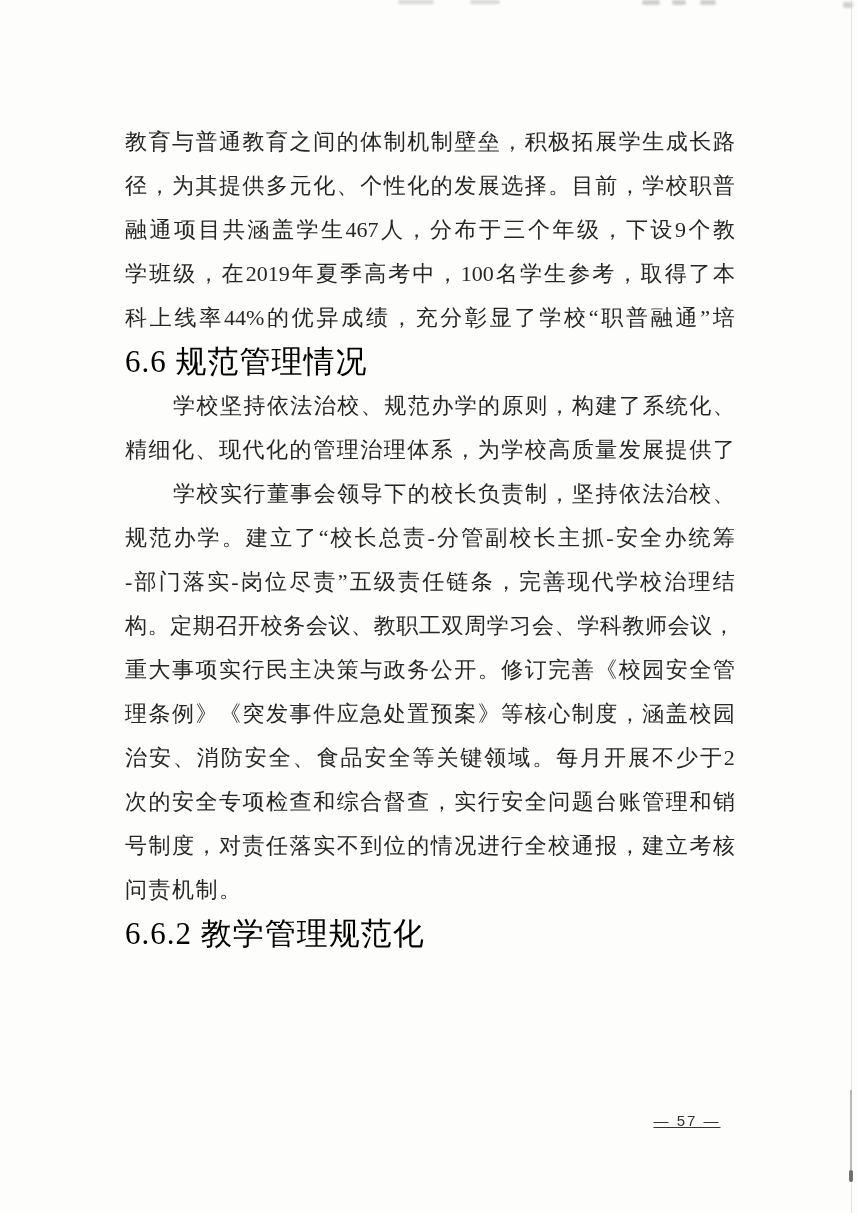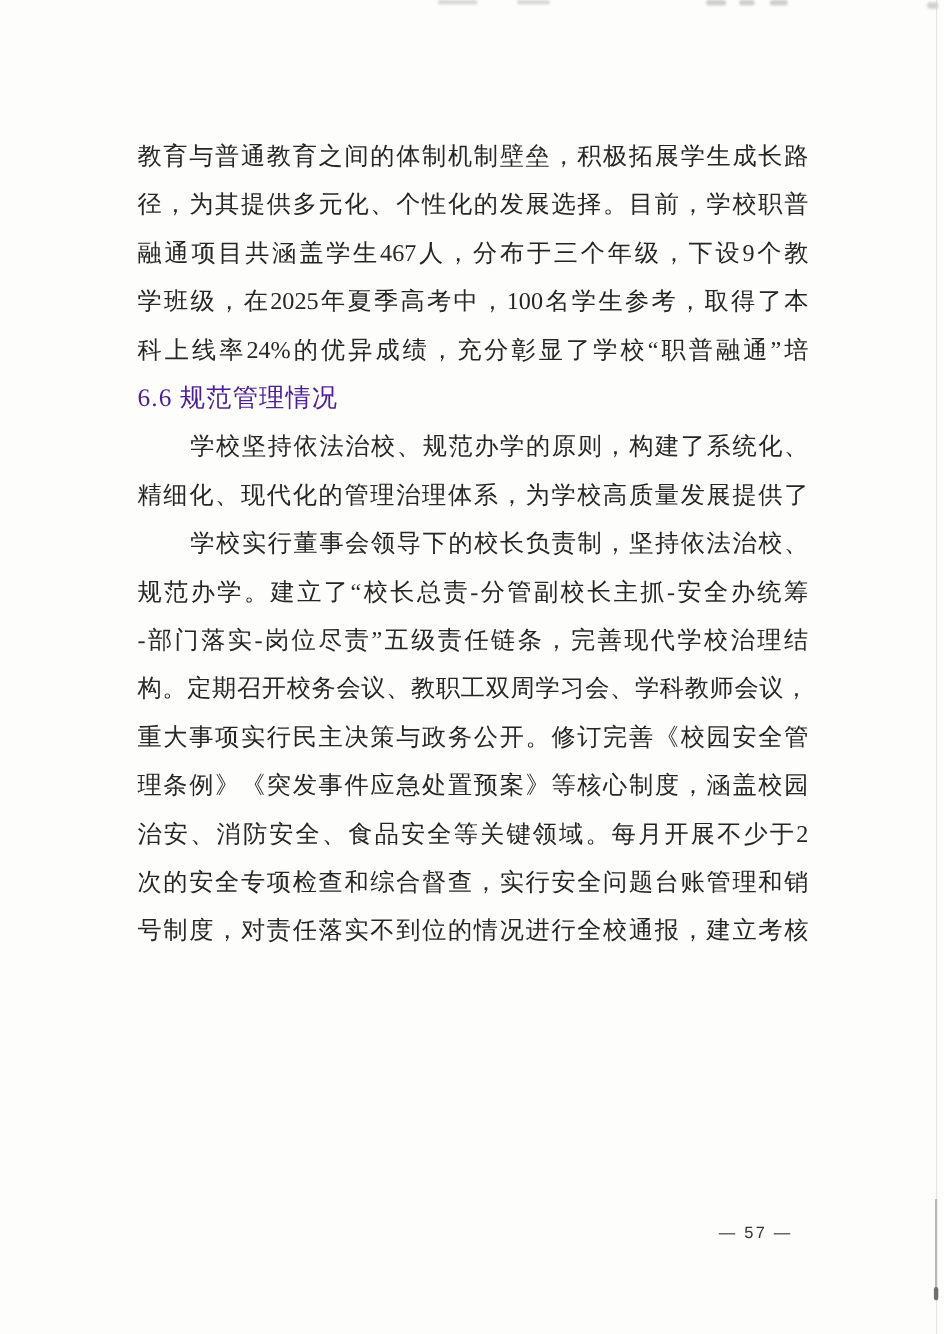--- a/index.html
+++ b/index.html
@@ -21,23 +21,23 @@
   .line {
     display: block;
     height: 44px;
     line-height: 44px;
     font-size: 22px;
     letter-spacing: 1.5px;
     white-space: nowrap;
     color: #262626;
   }
   .line.heading {
-    font-size: 23px;
+    font-size: 31px;
     letter-spacing: 1px;
-    color: #4c1d95;
+    color: #000000;
   }
   .line.full {
     display: flex;
     justify-content: space-between;
     align-items: center;
     height: 44px;
     width: 610px;
     letter-spacing: 0;
     box-sizing: border-box;
   }
@@ -47,20 +47,21 @@
   .page-number {
     position: absolute;
     left: 637px;
     top: 1112px;
     width: 100px;
     text-align: center;
     font-size: 15px;
     letter-spacing: 2px;
     color: #333333;
     font-family: "Liberation Sans", sans-serif;
+    text-decoration: underline;
   }
   
   .edge-line {
     position: absolute;
     top: 0;
     left: 851px;
     width: 1px;
     height: 1213px;
     background: #e3e3e1;
   }
@@ -181,21 +182,21 @@
         <span>9</span>
         <span>个</span>
         <span>教</span>
       </div>
       <div class="line full">
         <span>学</span>
         <span>班</span>
         <span>级</span>
         <span>，</span>
         <span>在</span>
-        <span>2025</span>
+        <span>2019</span>
         <span>年</span>
         <span>夏</span>
         <span>季</span>
         <span>高</span>
         <span>考</span>
         <span>中</span>
         <span>，</span>
         <span>100</span>
         <span>名</span>
         <span>学</span>
@@ -206,21 +207,21 @@
         <span>取</span>
         <span>得</span>
         <span>了</span>
         <span>本</span>
       </div>
       <div class="line full">
         <span>科</span>
         <span>上</span>
         <span>线</span>
         <span>率</span>
-        <span>24%</span>
+        <span>44%</span>
         <span>的</span>
         <span>优</span>
         <span>异</span>
         <span>成</span>
         <span>绩</span>
         <span>，</span>
         <span>充</span>
         <span>分</span>
         <span>彰</span>
         <span>显</span>
@@ -536,20 +537,22 @@
         <span>全</span>
         <span>校</span>
         <span>通</span>
         <span>报</span>
         <span>，</span>
         <span>建</span>
         <span>立</span>
         <span>考</span>
         <span>核</span>
       </div>
+      <div class="line">问责机制。</div>
+      <div class="line heading">6.6.2 教学管理规范化</div>
     </div>
 
   <div class="page-number">— 57 —</div>
 
   <div class="edge-line"></div>
   <div class="edge-line-dark"></div>
   <div class="edge-dot"></div>
   <div class="smudge s1"></div>
   <div class="smudge s2"></div>
   <div class="smudge s3"></div>

